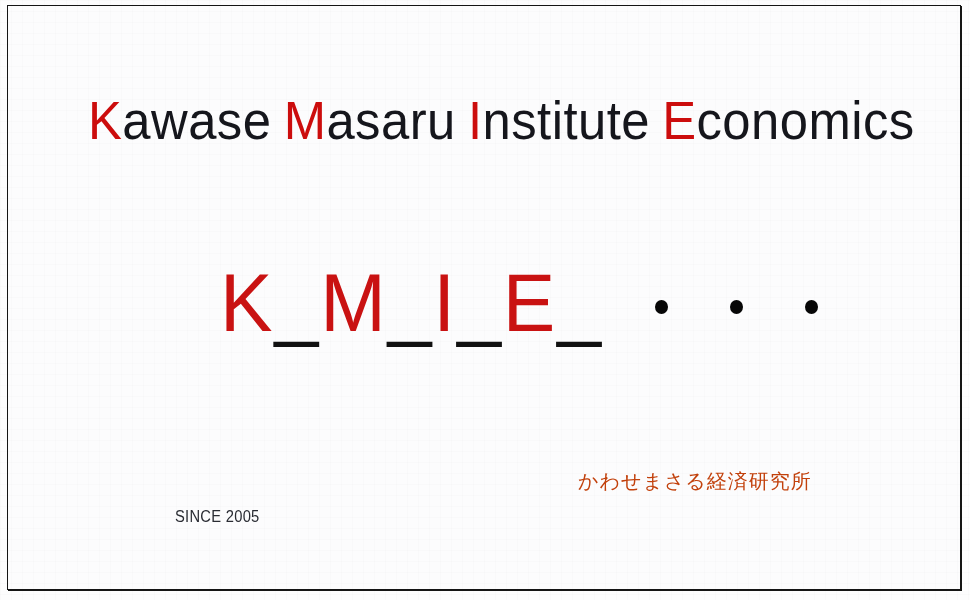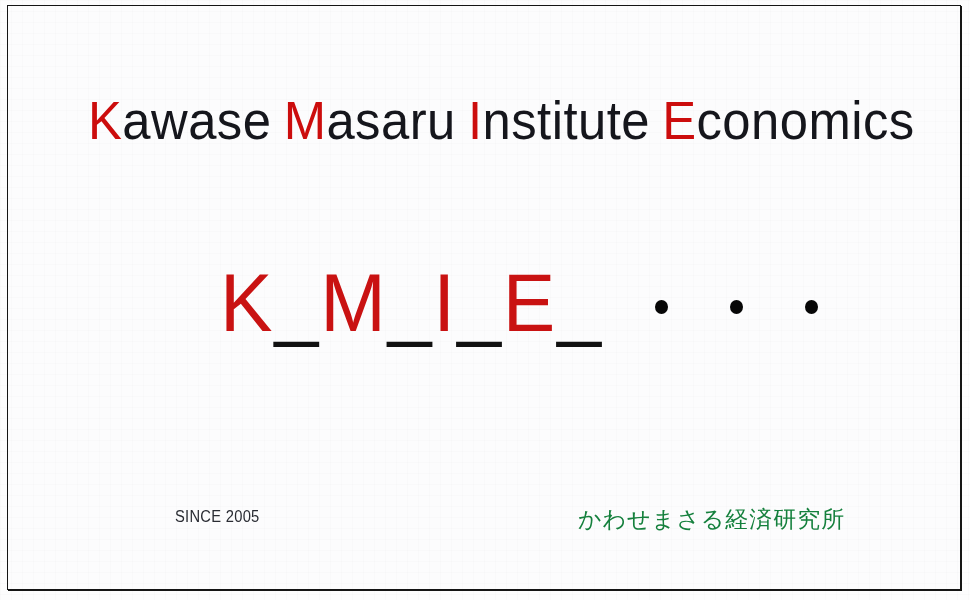--- a/index.html
+++ b/index.html
@@ -116,24 +116,24 @@
     color: #2a2c33;
     font-family: "Liberation Sans Narrow", "Liberation Sans", "DejaVu Sans", sans-serif;
     transform: scaleX(0.92);
     transform-origin: left top;
     white-space: nowrap;
   }
 
   #jp-name {
     position: absolute;
     left: 578px;
-    top: 504px;
-    font-size: 23px;
+    top: 468px;
+    font-size: 20px;
     letter-spacing: 1px;
-    color: #15803d;
+    color: #c2410c;
     font-family: "DejaVu Sans", "Liberation Sans", sans-serif;
     white-space: nowrap;
   }
 </style>
 </head>
 <body>
 
 <div id="canvas">
 
   <div id="paper-texture"></div>

